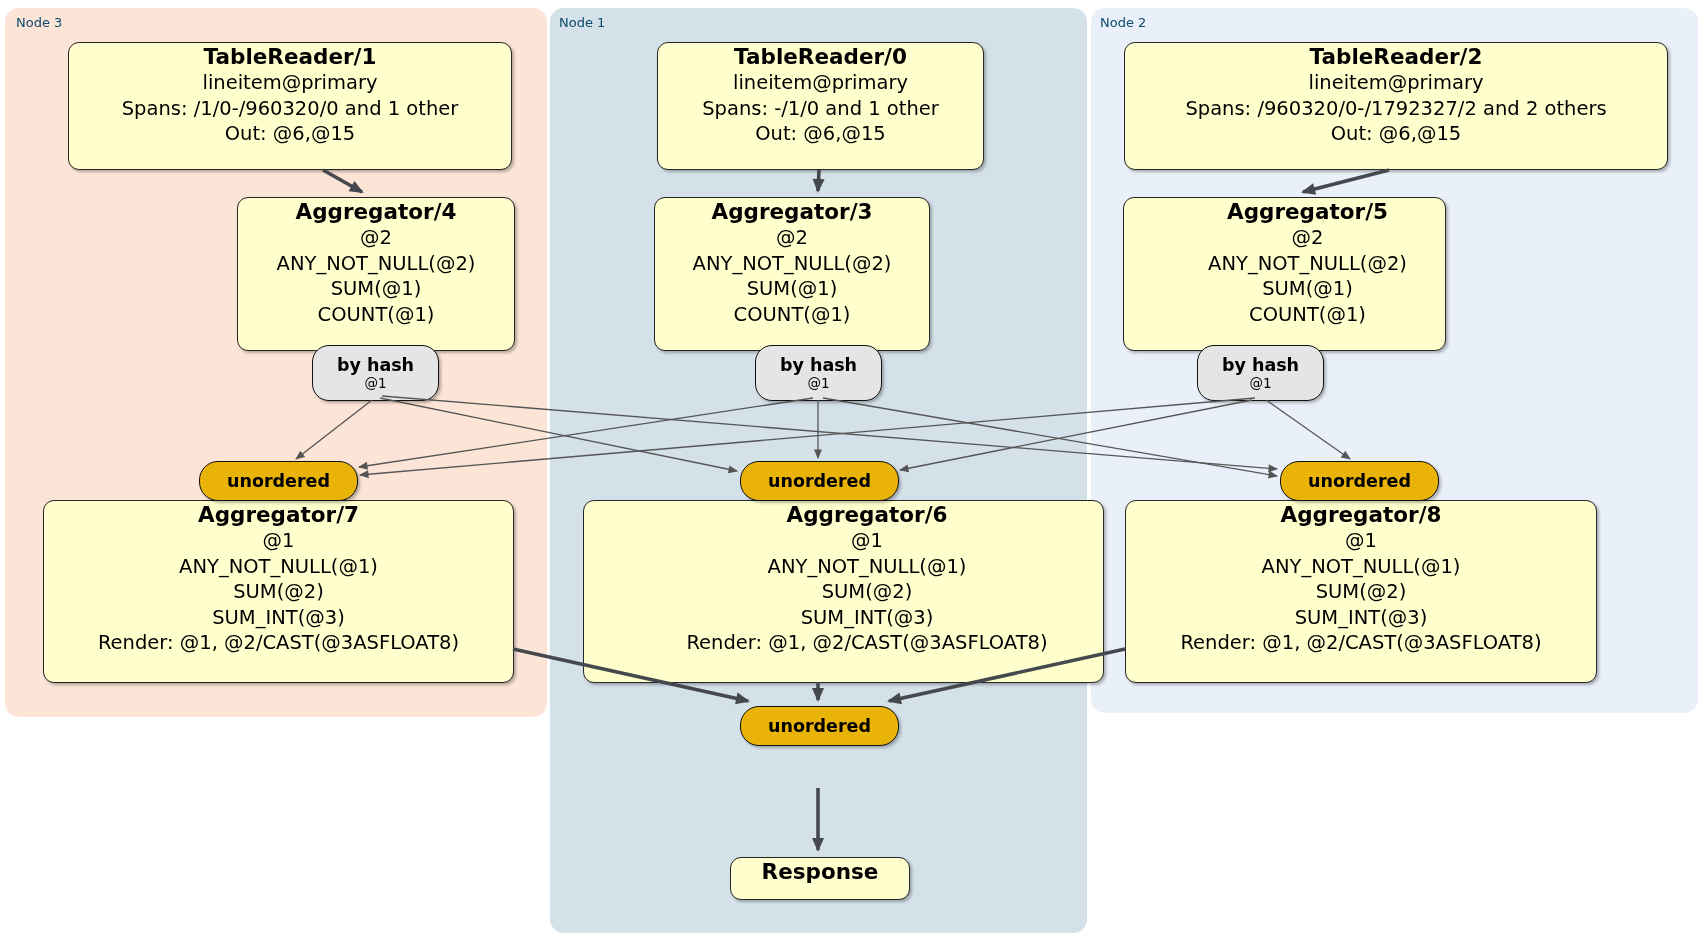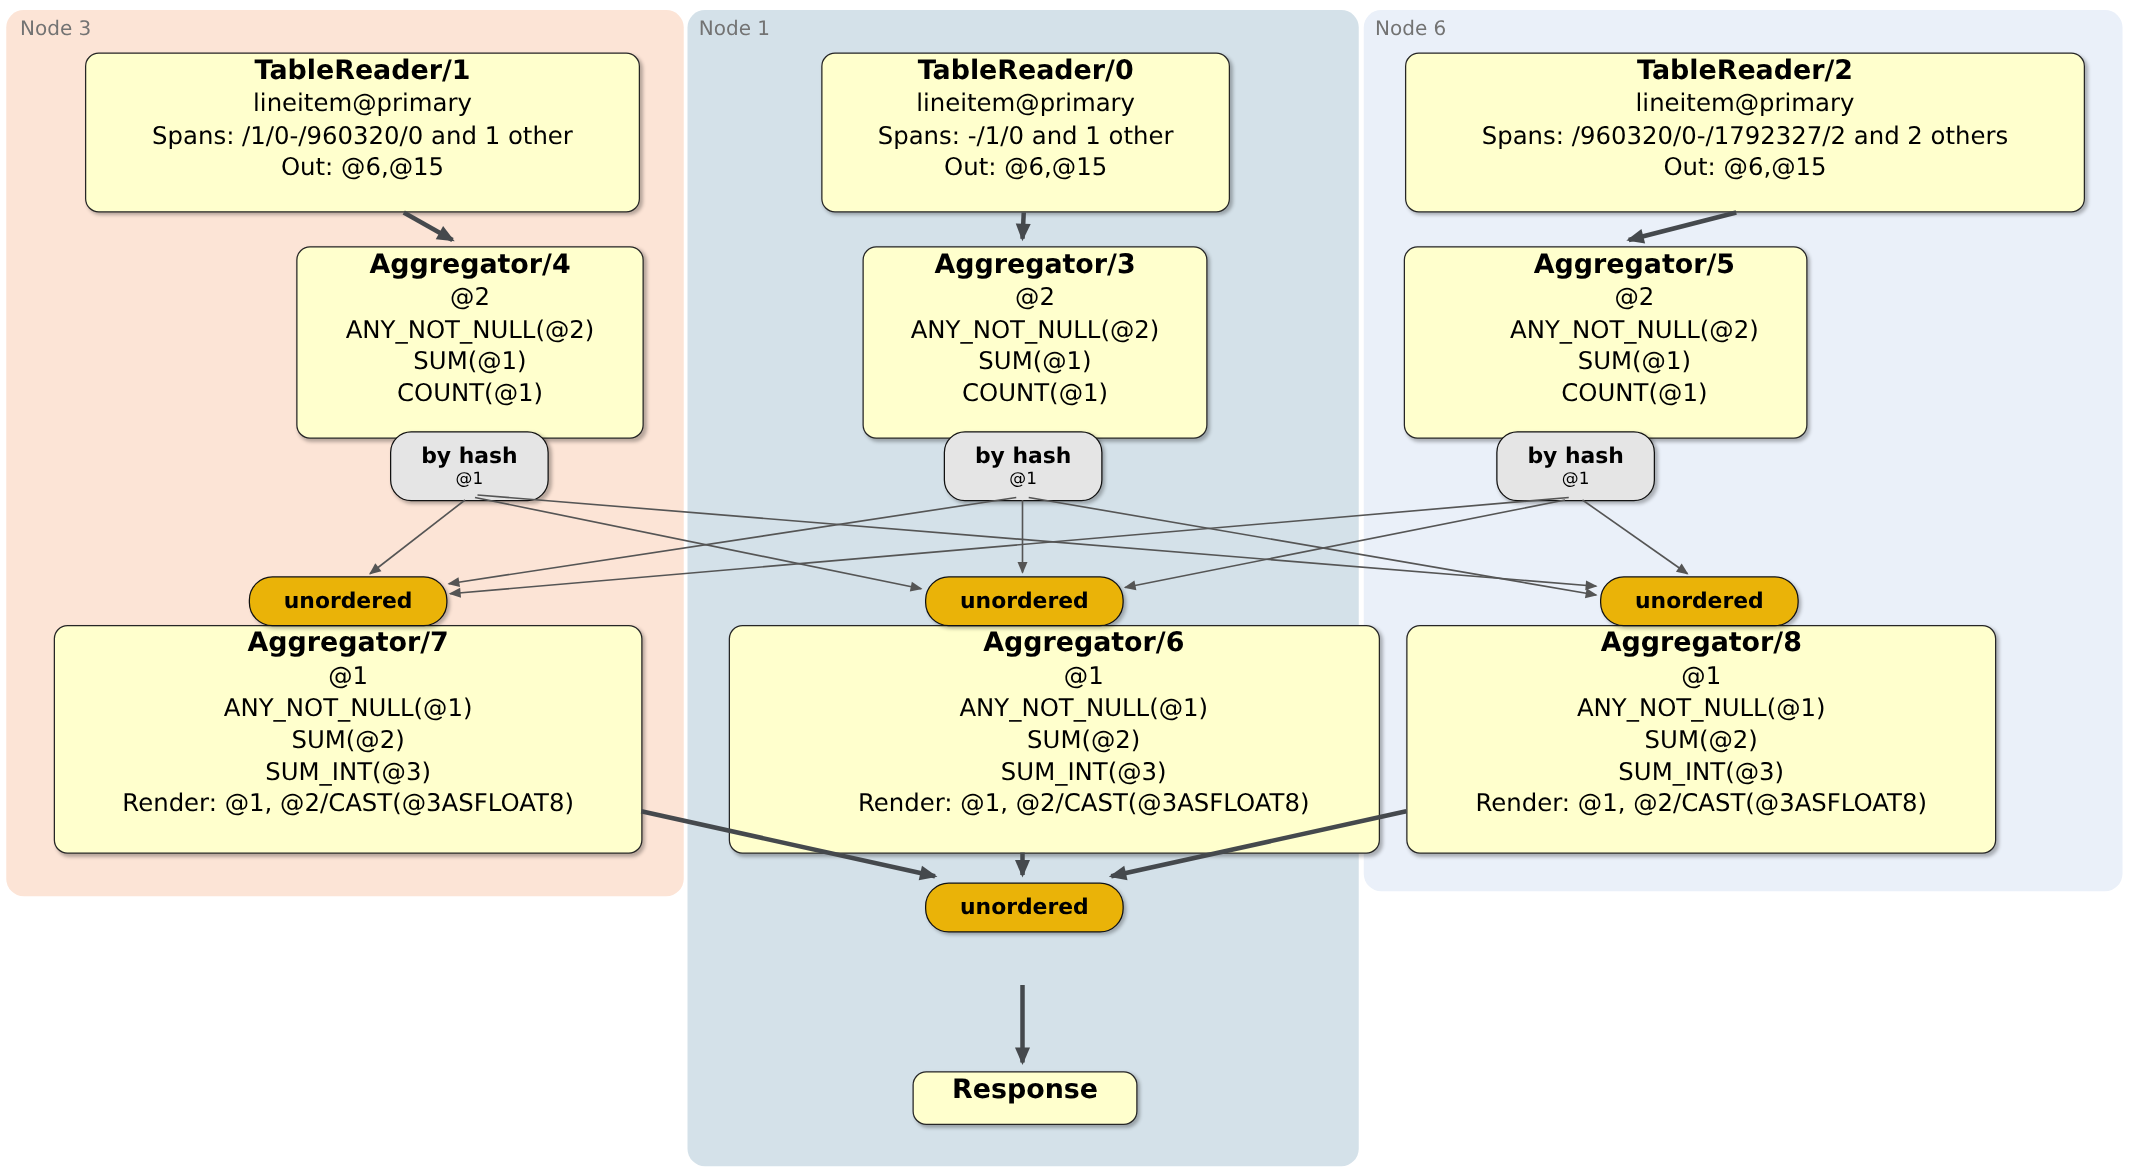--- a/index.html
+++ b/index.html
@@ -4,21 +4,21 @@
 <style>
   html,body{margin:0;padding:0;background:#ffffff;}
   .stage{position:relative;width:1708px;height:940px;background:#ffffff;overflow:hidden;
          font-family:"DejaVu Sans","Liberation Sans",sans-serif;color:#000;}
 
   
   .panel{position:absolute;border-radius:14px;z-index:1;}
   .panel-node3{left:5px;top:8px;width:542px;height:709px;background:#fce4d6;}
   .panel-node1{left:550px;top:8px;width:537px;height:925px;background:#d4e1e9;}
   .panel-node2{left:1091px;top:8px;width:607px;height:705px;background:#eaf0f9;}
-  .panel-label{position:absolute;font-size:16px;line-height:20px;color:#737373;}
+  .panel-label{position:absolute;font-size:13px;line-height:20px;color:#0c4a6e;}
 
   
   .gnode{position:absolute;z-index:3;background:#ffffcd;border:1.6px solid #262626;
          border-radius:11px;display:flex;flex-direction:column;align-items:center;
          justify-content:flex-start;text-align:center;
          box-shadow:2px 2px 3px rgba(0,0,0,0.28);}
   .gnode .title{font-size:21.5px;font-weight:700;line-height:27px;white-space:nowrap;}
   .gnode .line{font-size:19.5px;line-height:25.5px;white-space:nowrap;}
 
   
@@ -30,21 +30,21 @@
   .byhash .rsub{font-size:13.5px;line-height:15px;}
   .unordered{background:#eab308;border-radius:19px;width:157px;height:38px;}
   .unordered .rlabel{font-size:17.5px;font-weight:700;line-height:20px;}
 
   
   .n-tr1{left:68px;top:42px;width:442px;height:126px;}
   .n-tr0{left:657px;top:42px;width:325px;height:126px;}
   .n-tr2{left:1124px;top:42px;width:542px;height:126px;}
   
   .n-agg4{left:237px;top:197px;width:276px;height:152px;}
-  .n-agg3{left:690px;top:197px;width:274px;height:152px;}
+  .n-agg3{left:654px;top:197px;width:274px;height:152px;}
   .n-agg5{left:1123px;top:197px;width:275px;height:152px;padding-left:46px;}
   
   .r-hash-l{left:312px;top:345px;}
   .r-hash-m{left:755px;top:345px;}
   .r-hash-r{left:1197px;top:345px;}
   
   .r-un-l{left:199px;top:461px;}
   .r-un-m{left:740px;top:461px;}
   .r-un-r{left:1280px;top:461px;}
   
@@ -63,21 +63,21 @@
 
 <div class="stage">
 
   <div class="panel panel-node3">
     <div class="panel-label" style="left:11px;top:5px;">Node 3</div>
   </div>
   <div class="panel panel-node1">
     <div class="panel-label" style="left:9px;top:5px;">Node 1</div>
   </div>
   <div class="panel panel-node2">
-    <div class="panel-label" style="left:9px;top:5px;">Node 6</div>
+    <div class="panel-label" style="left:9px;top:5px;">Node 2</div>
   </div>
 
   <div class="gnode n-tr1">
     <div class="title">TableReader/1</div>
     <div class="line">lineitem@primary</div>
     <div class="line">Spans: /1/0-/960320/0 and 1 other</div>
     <div class="line">Out: @6,@15</div>
   </div>
   <div class="gnode n-tr0">
     <div class="title">TableReader/0</div>

